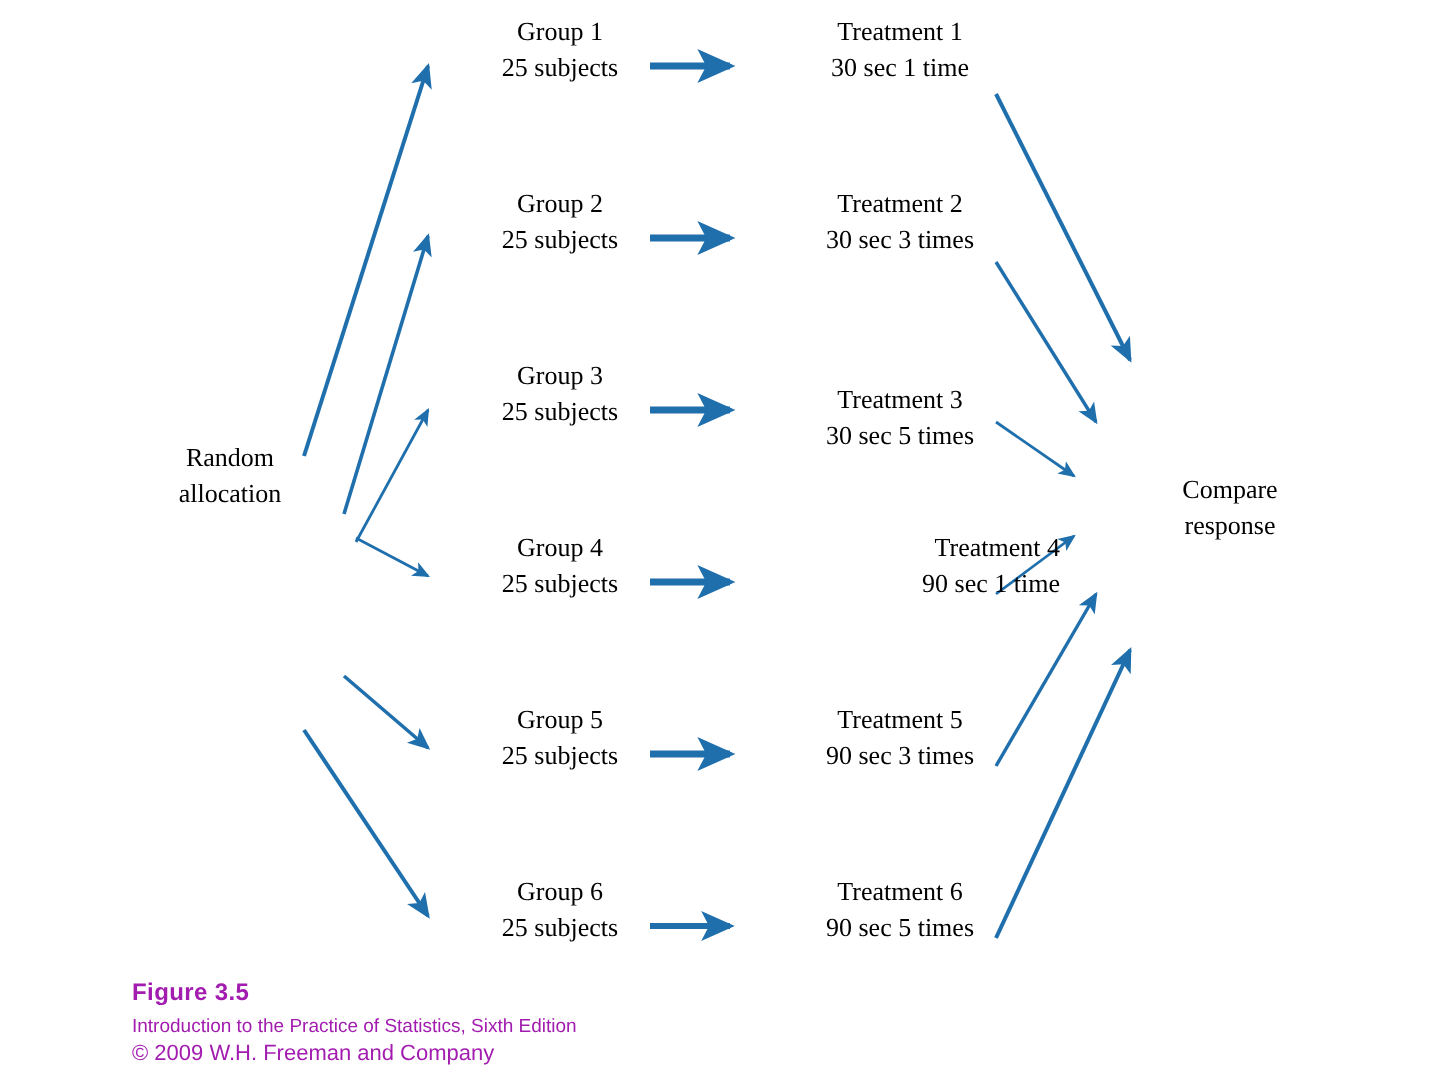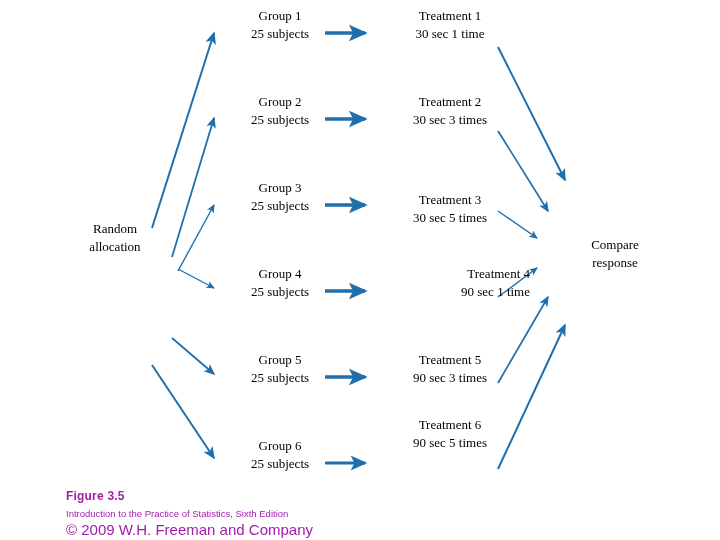--- a/index.html
+++ b/index.html
@@ -54,21 +54,21 @@
     font-size: 12px;
     font-weight: bold;
     letter-spacing: 0.2px;
   }
   #caption-book {
     top: 508px;
     font-size: 9.5px;
   }
   #caption-copyright {
     top: 521px;
-    font-size: 15px;
+    font-size: 11px;
   }
 </style>
 </head>
 <body>
 
 <div id="page">
 
   <svg id="diagram-svg" viewBox="0 0 720 540">
     <defs>
       <marker id="ah" markerWidth="7" markerHeight="7" refX="5.4" refY="3.1" orient="auto" markerUnits="strokeWidth">
@@ -150,21 +150,21 @@
     <span class="l2">30 sec 5 times</span>
   </div>
   <div class="node treatment-node" style="left: 370px; top: 265px; text-align: right;">
     <span class="l1">Treatment 4</span>
     <span class="l2">90 sec 1 time</span>
   </div>
   <div class="node treatment-node" style="left: 370px; top: 351px;">
     <span class="l1">Treatment 5</span>
     <span class="l2">90 sec 3 times</span>
   </div>
-  <div class="node treatment-node" style="left: 370px; top: 416px; font-family: Liberation Serif, serif;">
+  <div class="node treatment-node" style="left: 370px; top: 437px; font-family: Liberation Serif, serif;">
     <span class="l1">Treatment 6</span>
     <span class="l2">90 sec 5 times</span>
   </div>
 
   <div class="node end-node" style="left: 545px; top: 220px; margin-top: 16px;">
     <span class="l1">Compare</span>
     <span class="l2">response</span>
   </div>
 
   <div class="caption" id="caption-title">Figure 3.5</div>

